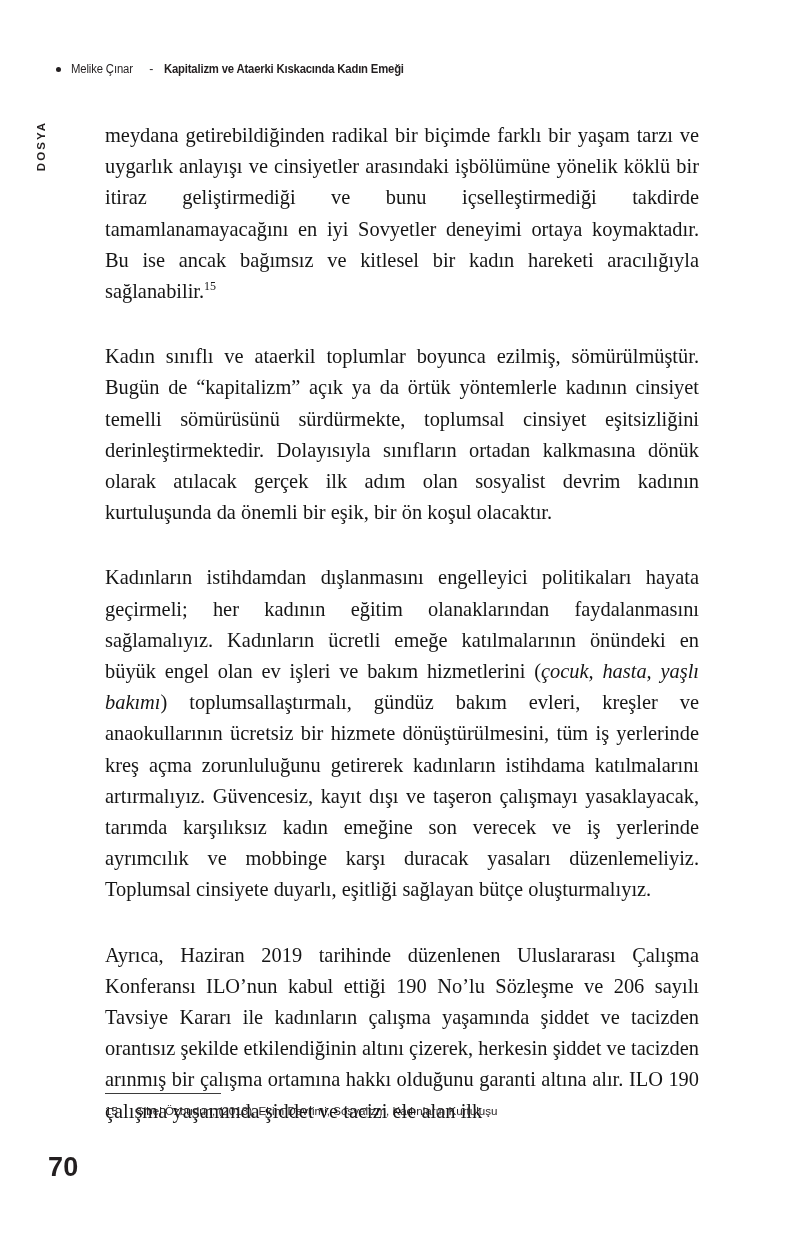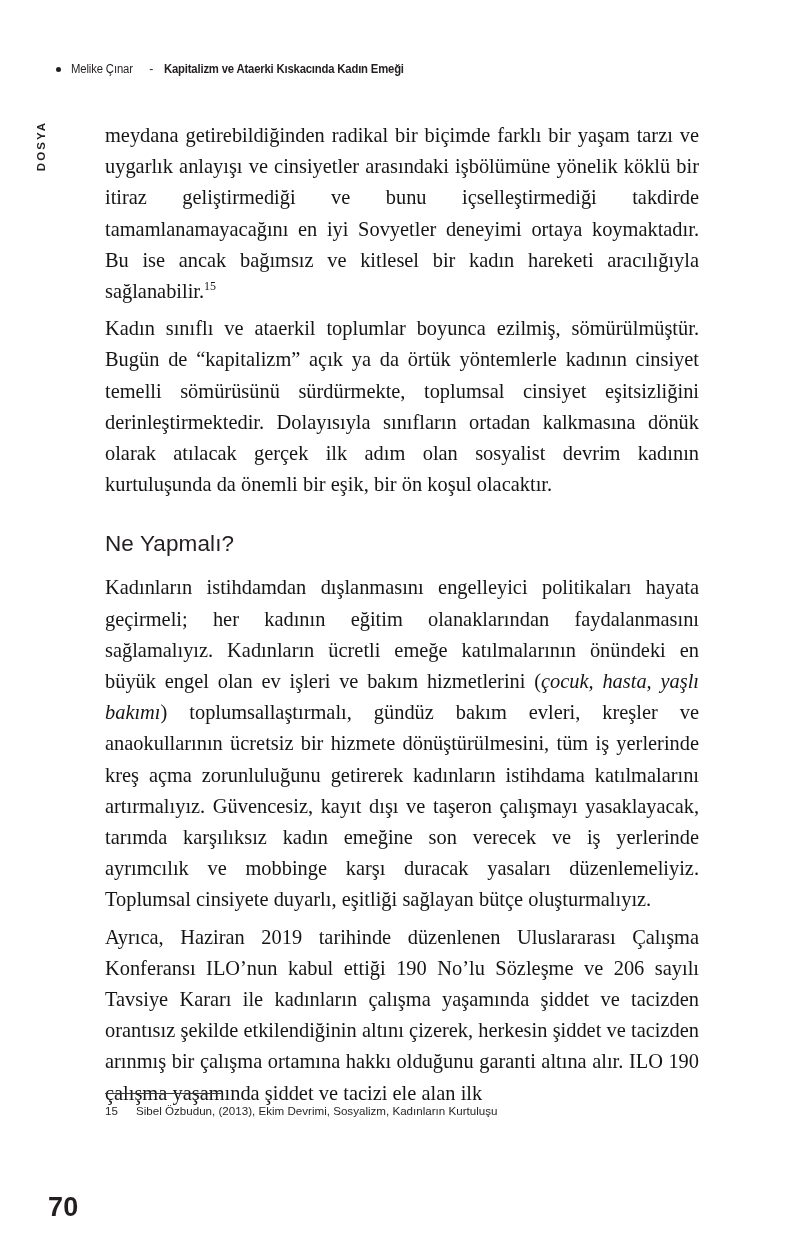--- a/index.html
+++ b/index.html
@@ -104,21 +104,21 @@
     font-size: 20.4px;
     line-height: 31.2px;
     text-align: justify;
     text-justify: inter-word;
     hyphens: manual;
     word-spacing: 0.1px;
     color: #151515;
   }
 
   p.body + p.body {
-    margin-top: 6px;
+    margin-top: 34px;
   }
 
   p.body .ital {
     font-style: italic;
   }
 
   sup.fn-ref {
     font-size: 12px;
     vertical-align: super;
     line-height: 0;
@@ -165,21 +165,21 @@
   }
 
   .footnote-text {
     flex: 1 1 auto;
   }
 
   
   .folio {
     position: absolute;
     left: 48px;
-    top: 1192px;
+    top: 1152px;
     font-family: "Liberation Sans", "DejaVu Sans", sans-serif;
     font-weight: 700;
     font-size: 27px;
     color: #231f20;
     letter-spacing: 0.3px;
   }
 </style>
 </head>
 <body>
 
@@ -195,21 +195,20 @@
   <div class="section-tab">
     <span class="section-tab-text">DOSYA</span>
   </div>
 
   <div class="column">
 
     <p class="body"><span>meydana getirebildiğinden radikal bir biçimde farklı bir yaşam tarzı ve uygarlık anlayışı ve cinsiyetler arasındaki işbölümüne yönelik köklü bir itiraz geliştirmediği ve bunu içselleştirmediği takdirde tamamlanamayacağını en iyi Sovyetler deneyimi ortaya koymaktadır. Bu ise ancak bağımsız ve kitlesel bir kadın hareketi aracılığıyla sağlanabilir.</span><sup class="fn-ref">15</sup></p>
 
     <p class="body">Kadın sınıflı ve ataerkil toplumlar boyunca ezilmiş, sömürülmüştür. Bugün de “kapitalizm” açık ya da örtük yöntemlerle kadının cinsiyet temelli sömürüsünü sürdürmekte, toplumsal cinsiyet eşitsizliğini derinleştirmektedir. Dolayısıyla sınıfların ortadan kalkmasına dönük olarak atılacak gerçek ilk adım olan sosyalist devrim kadının kurtuluşunda da önemli bir eşik, bir ön koşul olacaktır.</p>
 
-    <h2 class="section-heading">Ne Yapmalı?</h2>
 
     <p class="body"><span>Kadınların istihdamdan dışlanmasını engelleyici politikaları hayata geçirmeli; her kadının eğitim olanaklarından faydalanmasını sağlamalıyız. Kadınların ücretli emeğe katılmalarının önündeki en büyük engel olan ev işleri ve bakım hizmetlerini (</span><span class="ital">çocuk, hasta, yaşlı bakımı</span><span>) toplumsallaştırmalı, gündüz bakım evleri, kreşler ve anaokullarının ücretsiz bir hizmete dönüştürülmesini, tüm iş yerlerinde kreş açma zorunluluğunu getirerek kadınların istihdama katılmalarını artırmalıyız. Güvencesiz, kayıt dışı ve taşeron çalışmayı yasaklayacak, tarımda karşılıksız kadın emeğine son verecek ve iş yerlerinde ayrımcılık ve mobbinge karşı duracak yasaları düzenlemeliyiz. Toplumsal cinsiyete duyarlı, eşitliği sağlayan bütçe oluşturmalıyız.</span></p>
 
     <p class="body">Ayrıca, Haziran 2019 tarihinde düzenlenen Uluslararası Çalışma Konferansı ILO’nun kabul ettiği 190 No’lu Sözleşme ve 206 sayılı Tavsiye Kararı ile kadınların çalışma yaşamında şiddet ve tacizden orantısız şekilde etkilendiğinin altını çizerek, herkesin şiddet ve tacizden arınmış bir çalışma ortamına hakkı olduğunu garanti altına alır. ILO 190 çalışma yaşamında şiddet ve tacizi ele alan ilk</p>
 
   </div>
 
   <div class="footnotes">
     <div class="footnote-rule"></div>
     <div class="footnote-item">

